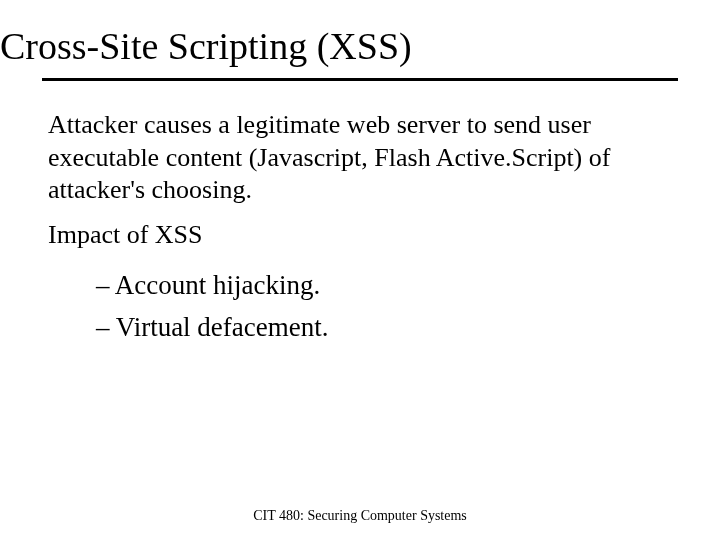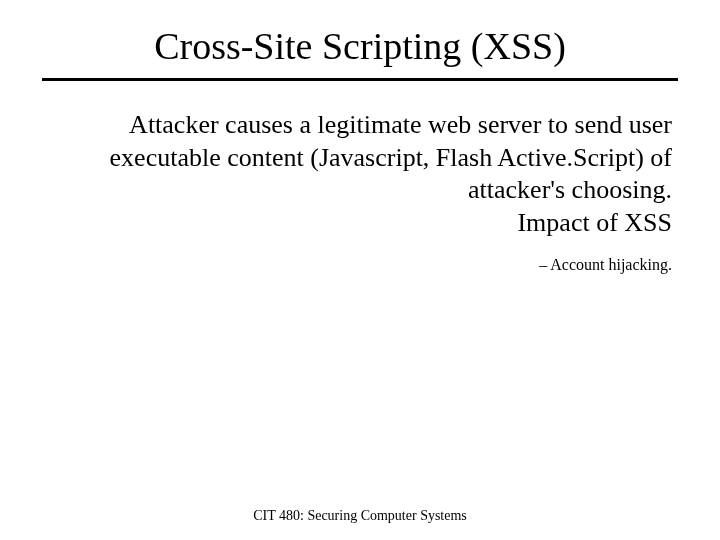--- a/index.html
+++ b/index.html
@@ -12,42 +12,40 @@
     color: #000000;
   }
   .slide {
     width: 720px;
     height: 540px;
     position: relative;
     box-sizing: border-box;
   }
   .title {
     font-size: 38px;
-    text-align: center;
     margin-top: 24px;
     margin-bottom: 0;
     font-weight: normal;
   }
   .title-rule {
     border: none;
     border-top: 3px solid #000;
     margin: 10px 42px 0 42px;
   }
   .body {
     margin: 28px 48px 0 48px;
     font-size: 26px;
     line-height: 1.25;
-    text-align: right;
   }
   .impact {
-    margin-top: 0;
+    margin-top: 12px;
   }
   .sublist {
-    margin: 14px 0 0 36px;
-    font-size: 16px;
+    margin: 14px 0 0 48px;
+    font-size: 27px;
     line-height: 1.55;
   }
   .sublist .row {
     display: block;
   }
   .dash {
     display: inline;
   }
   .footer {
     position: absolute;
@@ -66,17 +64,20 @@
   <hr class="title-rule">
 
   <div class="body">
     <div>Attacker causes a legitimate web server to send user executable content (Javascript, Flash Active.Script) of attacker's choosing.</div>
     <div class="impact">Impact of XSS</div>
 
     <div class="sublist">
       <span class="row">
         <span class="dash">– </span><span>Account hijacking.</span>
       </span>
+      <span class="row">
+        <span class="dash">– </span><span>Virtual defacement.</span>
+      </span>
     </div>
   </div>
 
   <div class="footer">CIT 480: Securing Computer Systems</div>
 </div>
 
 </body></html>

